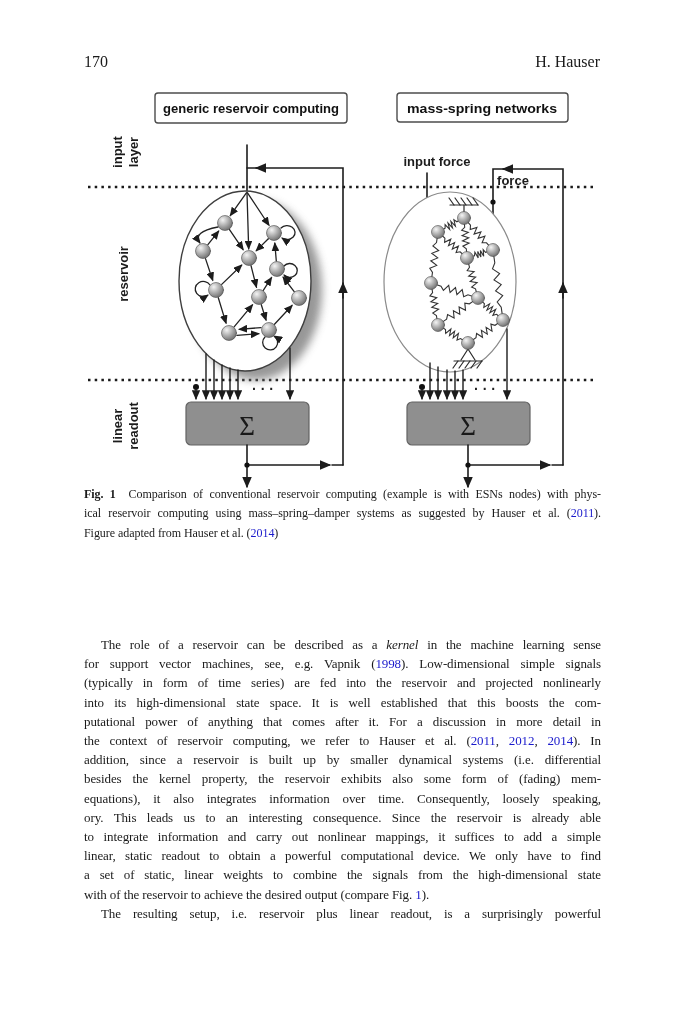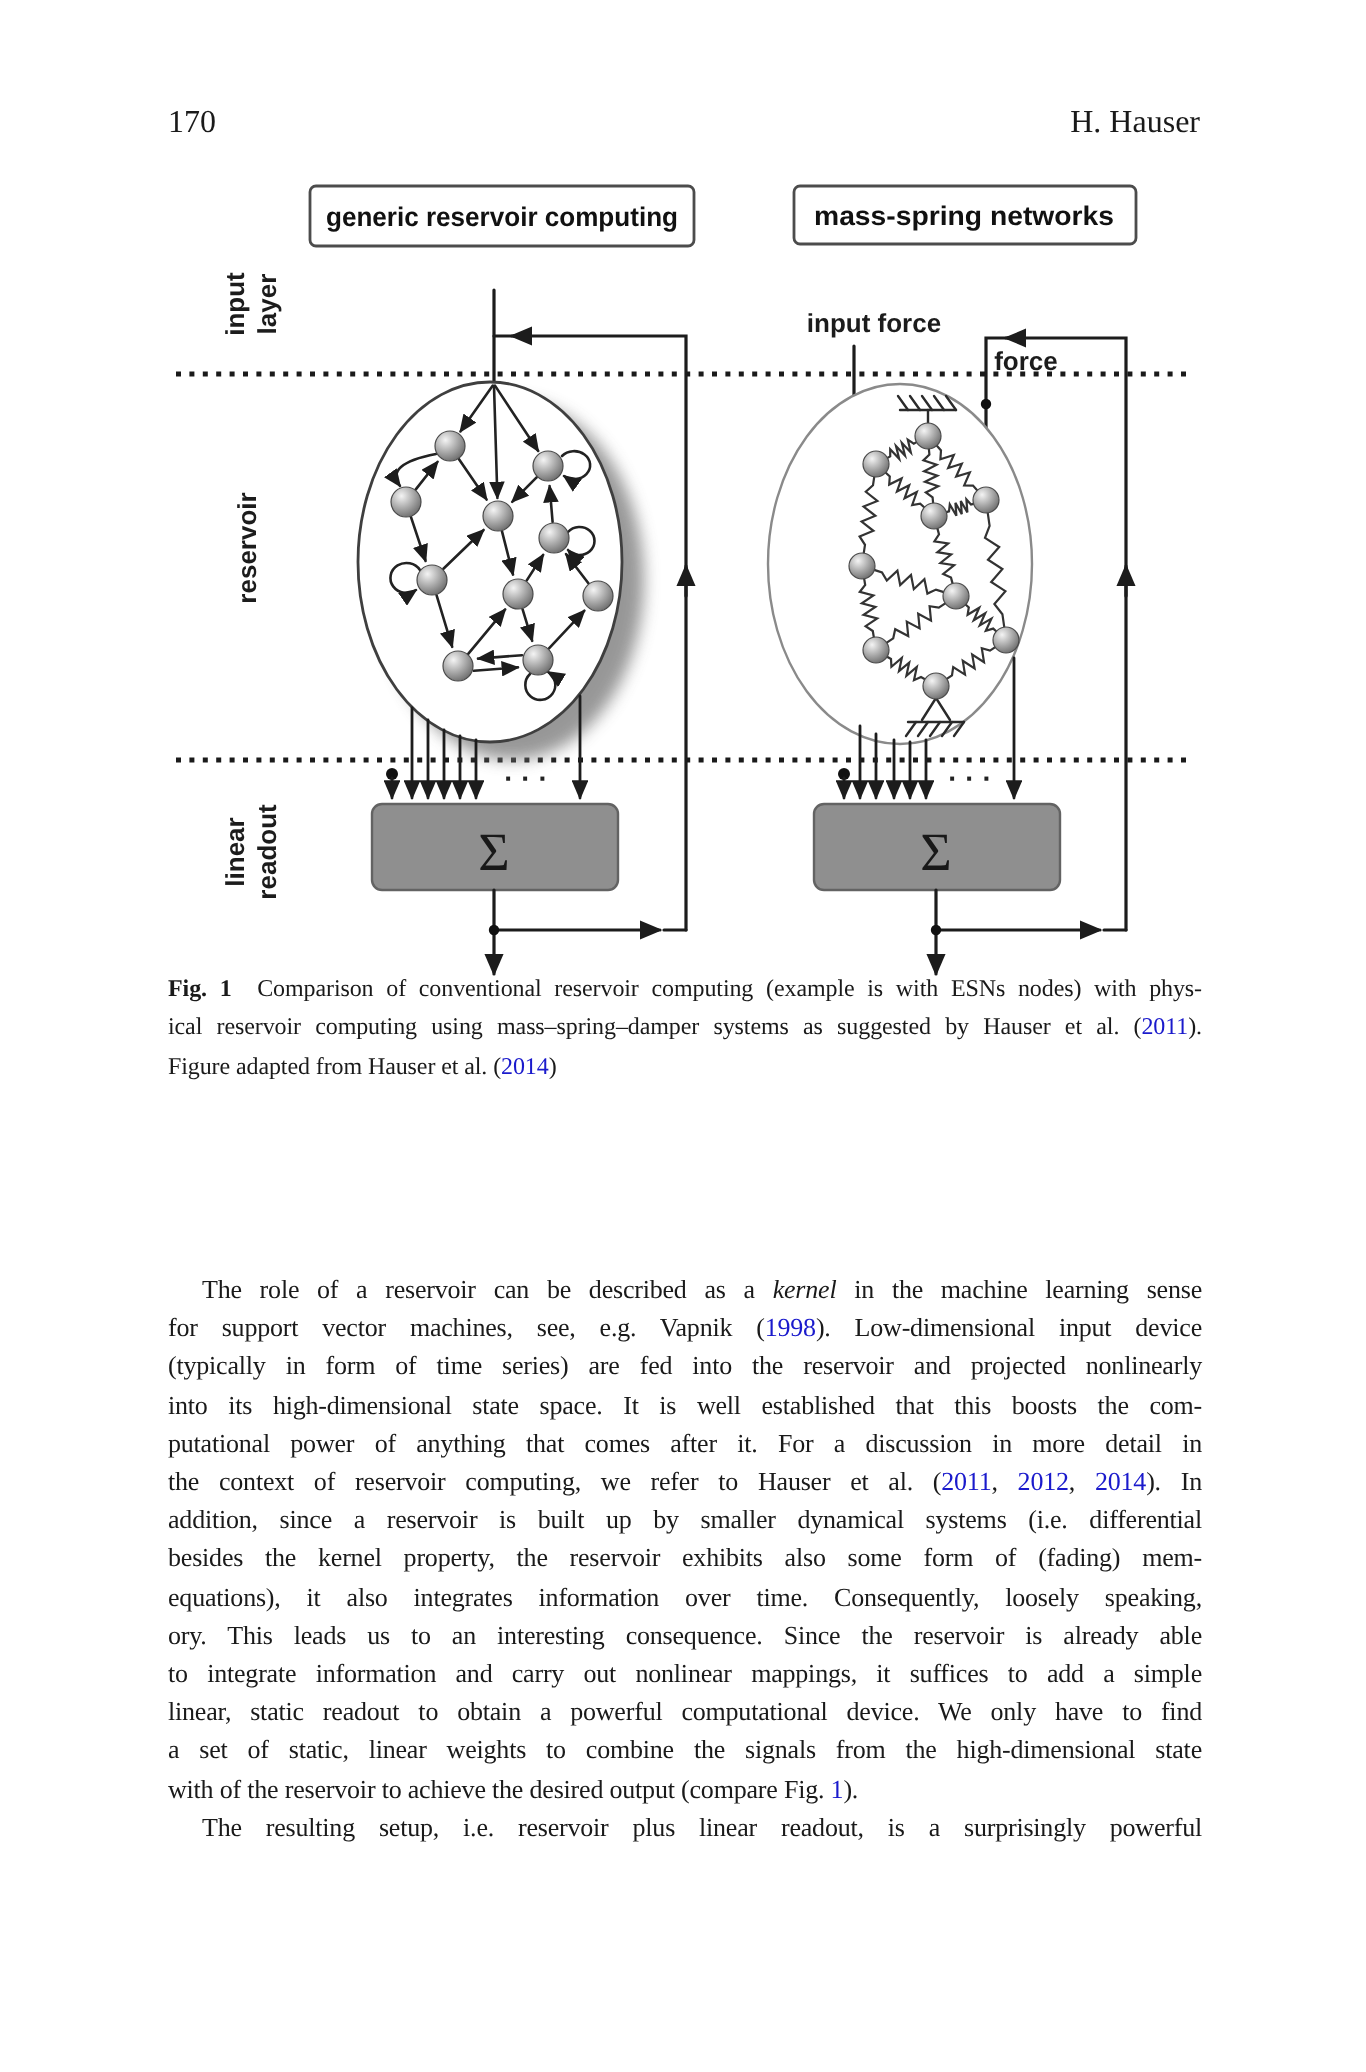--- a/index.html
+++ b/index.html
@@ -227,21 +227,21 @@
   </div>
 
   <div class="caption">
       <div class="tl just"><span class="bd">Fig. 1&nbsp;&nbsp;</span><span>Comparison of conventional reservoir computing (example is with ESNs nodes) with phys-</span></div>
       <div class="tl just"><span>ical reservoir computing using mass–spring–damper systems as suggested by Hauser et al. (</span><span class="lnk">2011</span><span>).</span></div>
       <div class="tl"><span>Figure adapted from Hauser et al. (</span><span class="lnk">2014</span><span>)</span></div>
     </div>
 
   <div class="bodytext">
       <div class="tl just ind"><span>The role of a reservoir can be described as a </span><span class="it">kernel</span><span> in the machine learning sense</span></div>
-      <div class="tl just"><span>for support vector machines, see, e.g. Vapnik (</span><span class="lnk">1998</span><span>). Low-dimensional input device</span></div>
+      <div class="tl just"><span>for support vector machines, see, e.g. Vapnik (</span><span class="lnk">1998</span><span>). Low-dimensional simple signals</span></div>
       <div class="tl just"><span>(typically in form of time series) are fed into the reservoir and projected nonlinearly</span></div>
       <div class="tl just"><span>into its high-dimensional state space. It is well established that this boosts the com-</span></div>
       <div class="tl just"><span>putational power of anything that comes after it. For a discussion in more detail in</span></div>
       <div class="tl just"><span>the context of reservoir computing, we refer to Hauser et al. (</span><span class="lnk">2011</span><span>, </span><span class="lnk">2012</span><span>, </span><span class="lnk">2014</span><span>). In</span></div>
       <div class="tl just"><span>addition, since a reservoir is built up by smaller dynamical systems (i.e. differential</span></div>
       <div class="tl just"><span>besides the kernel property, the reservoir exhibits also some form of (fading) mem-</span></div>
       <div class="tl just"><span>equations), it also integrates information over time. Consequently, loosely speaking,</span></div>
       <div class="tl just"><span>ory. This leads us to an interesting consequence. Since the reservoir is already able</span></div>
       <div class="tl just"><span>to integrate information and carry out nonlinear mappings, it suffices to add a simple</span></div>
       <div class="tl just"><span>linear, static readout to obtain a powerful computational device. We only have to find</span></div>

